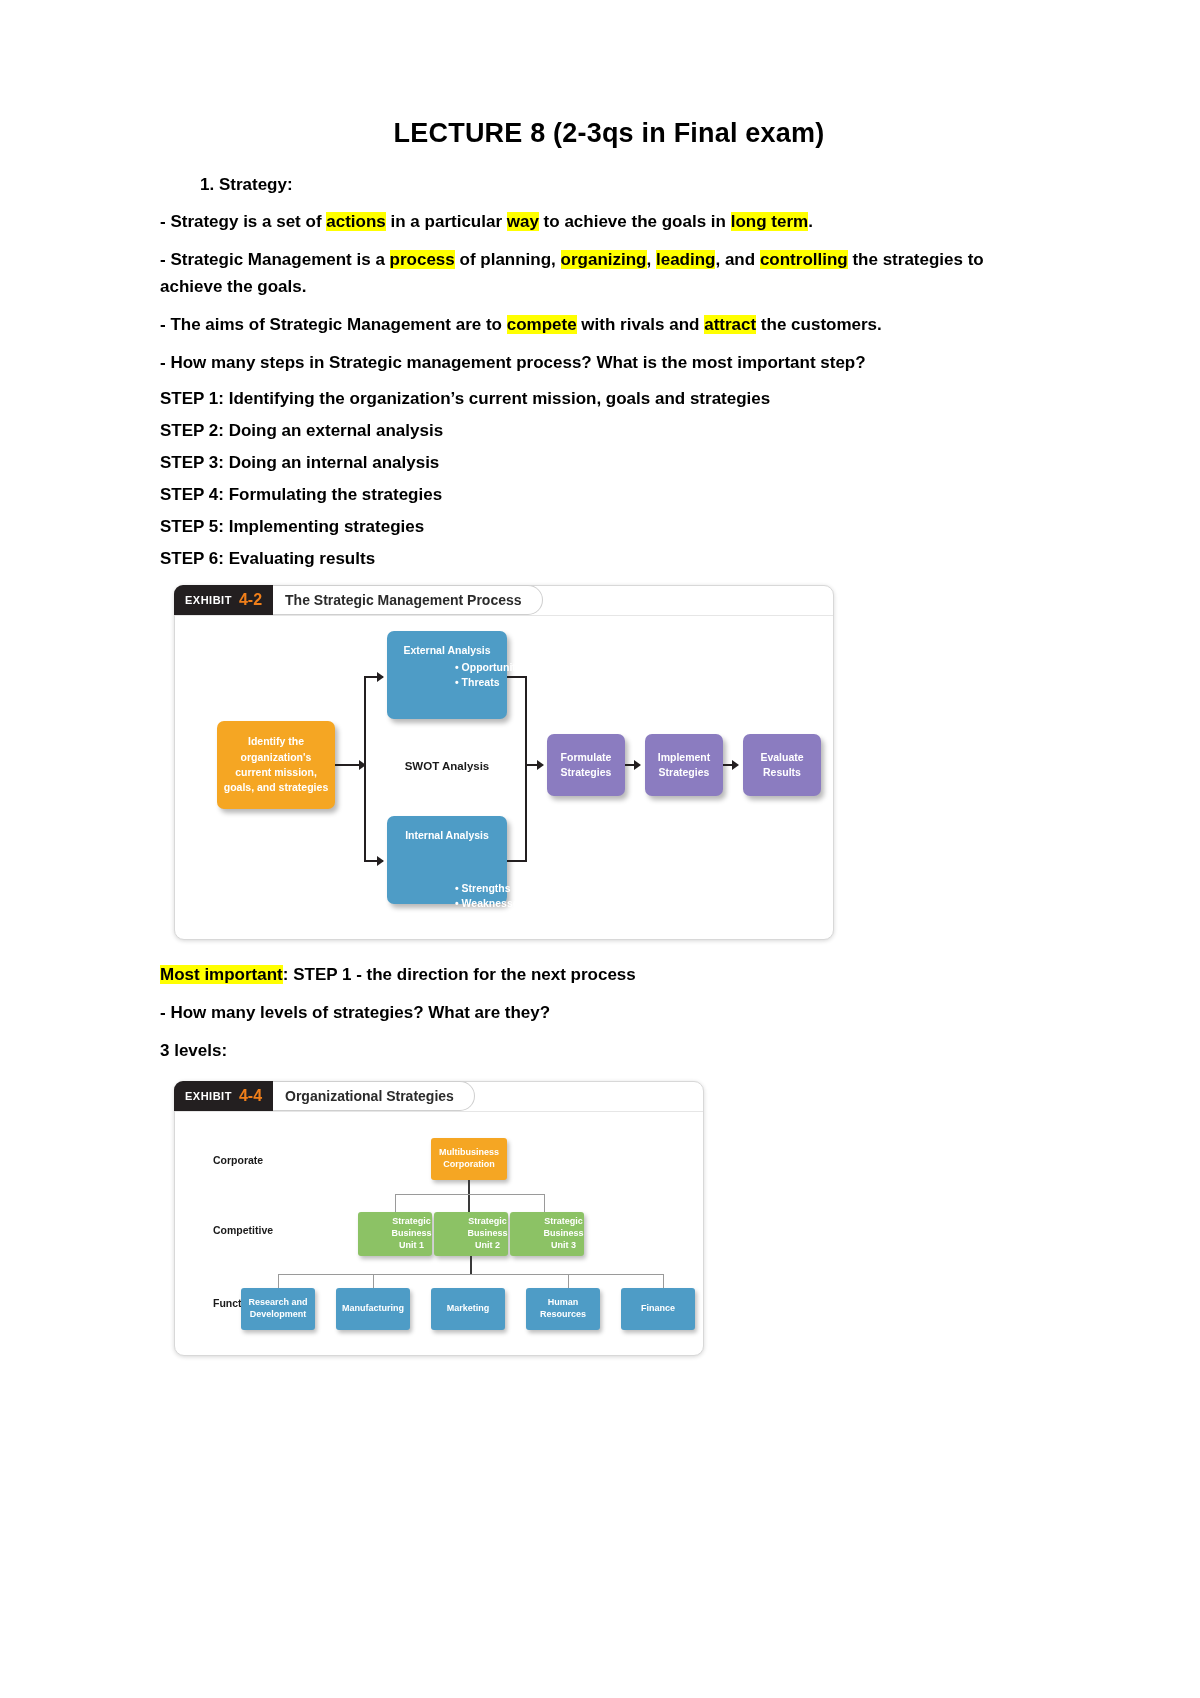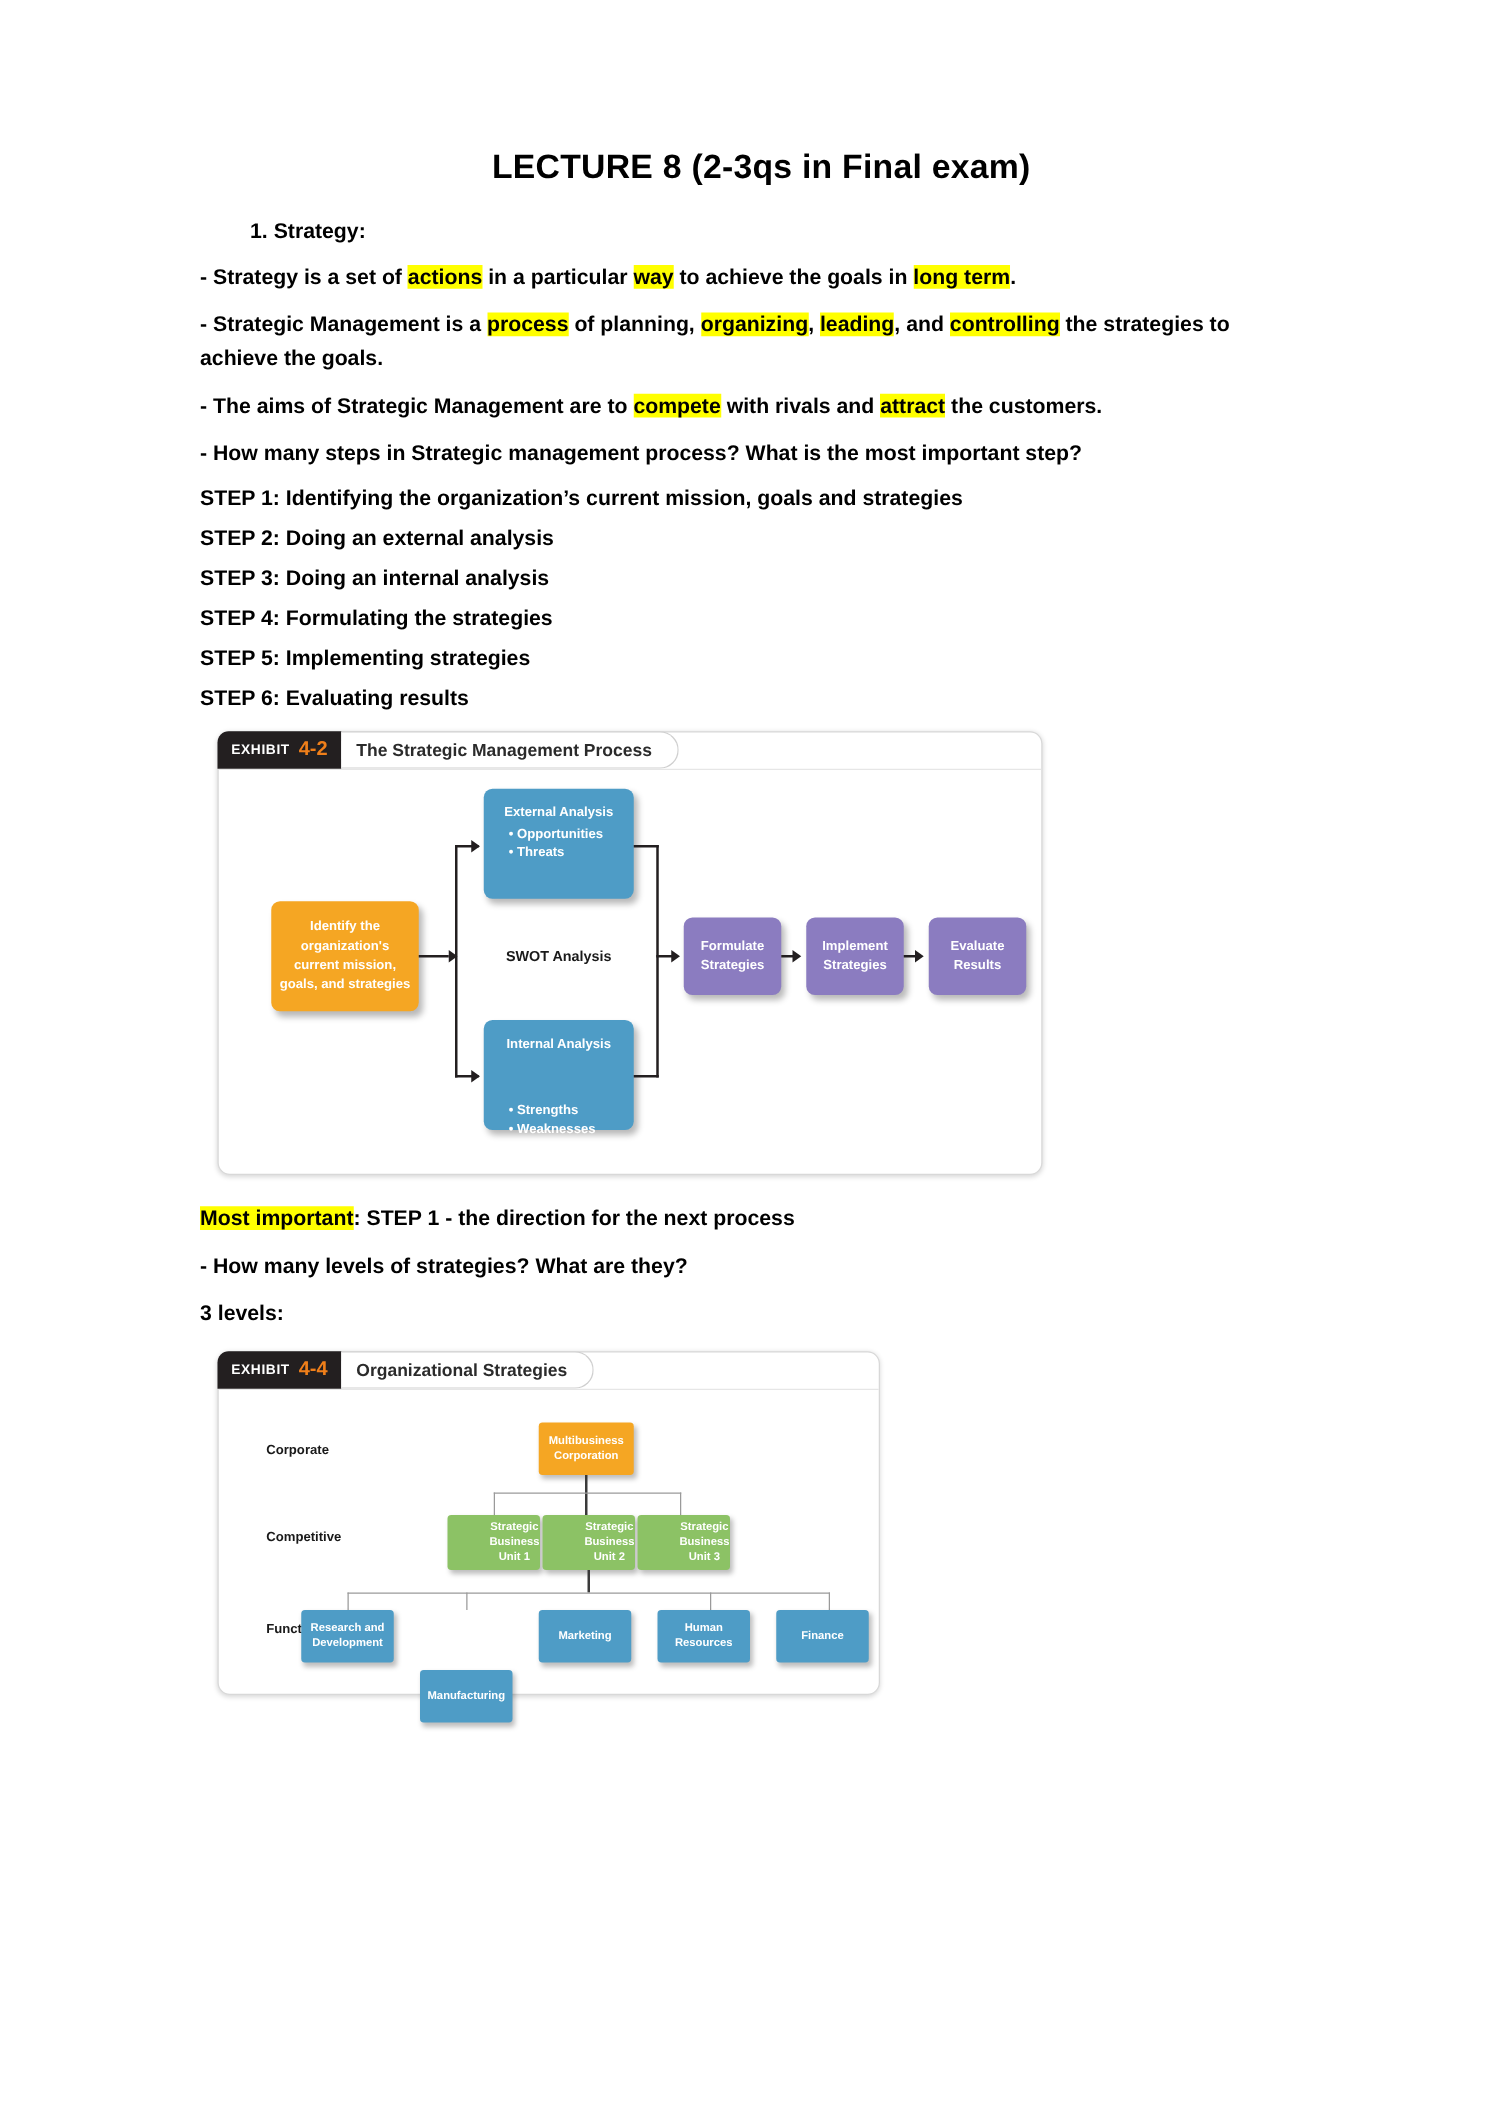--- a/index.html
+++ b/index.html
@@ -112,21 +112,21 @@
     flex-direction: column;
     justify-content: center;
     text-align: center;
     padding: 4px 6px;
     box-shadow: 3px 4px 5px rgba(0,0,0,0.28);
   }
   .n-orange { background: #f5a623; }
   .n-blue   { background: #4e9cc6; }
   .n-purple { background: #8b7cc0; }
   .bullets { text-align: left; padding-left: 14px; margin-top: 2px; }
-  .bullets div { white-space: nowrap; }
+  .bullets div { white-space: nowrap; margin-left: 48px; }
   .swot-label {
     position: absolute;
     font-size: 11.5px;
     font-weight: bold;
     color: #1a1a1a;
     text-align: center;
   }
   .ln { position: absolute; background: #231f20; }
   .arrow {
     position: absolute;
@@ -287,20 +287,20 @@
       <div class="obox o-green" style="left:335px; top:130px; width:74px; height:44px;">Strategic Business Unit 3</div>
 
       <div class="oline dark" style="left:295px; top:174px; width:2px; height:18px;"></div>
       <div class="oline" style="left:103px; top:192px; width:386px; height:1px;"></div>
       <div class="oline" style="left:103px; top:192px; width:1px; height:14px;"></div>
       <div class="oline" style="left:198px; top:192px; width:1px; height:14px;"></div>
       <div class="oline" style="left:393px; top:192px; width:1px; height:14px;"></div>
       <div class="oline" style="left:488px; top:192px; width:1px; height:14px;"></div>
 
       <div class="obox o-blue" style="left:66px; top:206px; width:74px; height:42px;">Research and Development</div>
-      <div class="obox o-blue" style="left:161px; top:206px; width:74px; height:42px;margin-top:48px;">Manufacturing</div>
+      <div class="obox o-blue" style="left:161px; top:206px; width:74px; height:42px;">Manufacturing</div>
       <div class="obox o-blue" style="left:256px; top:206px; width:74px; height:42px;">Marketing</div>
       <div class="obox o-blue" style="left:351px; top:206px; width:74px; height:42px;">Human Resources</div>
       <div class="obox o-blue" style="left:446px; top:206px; width:74px; height:42px;">Finance</div>
     </div>
   </div>
 
 </div>
 
 </body></html>

